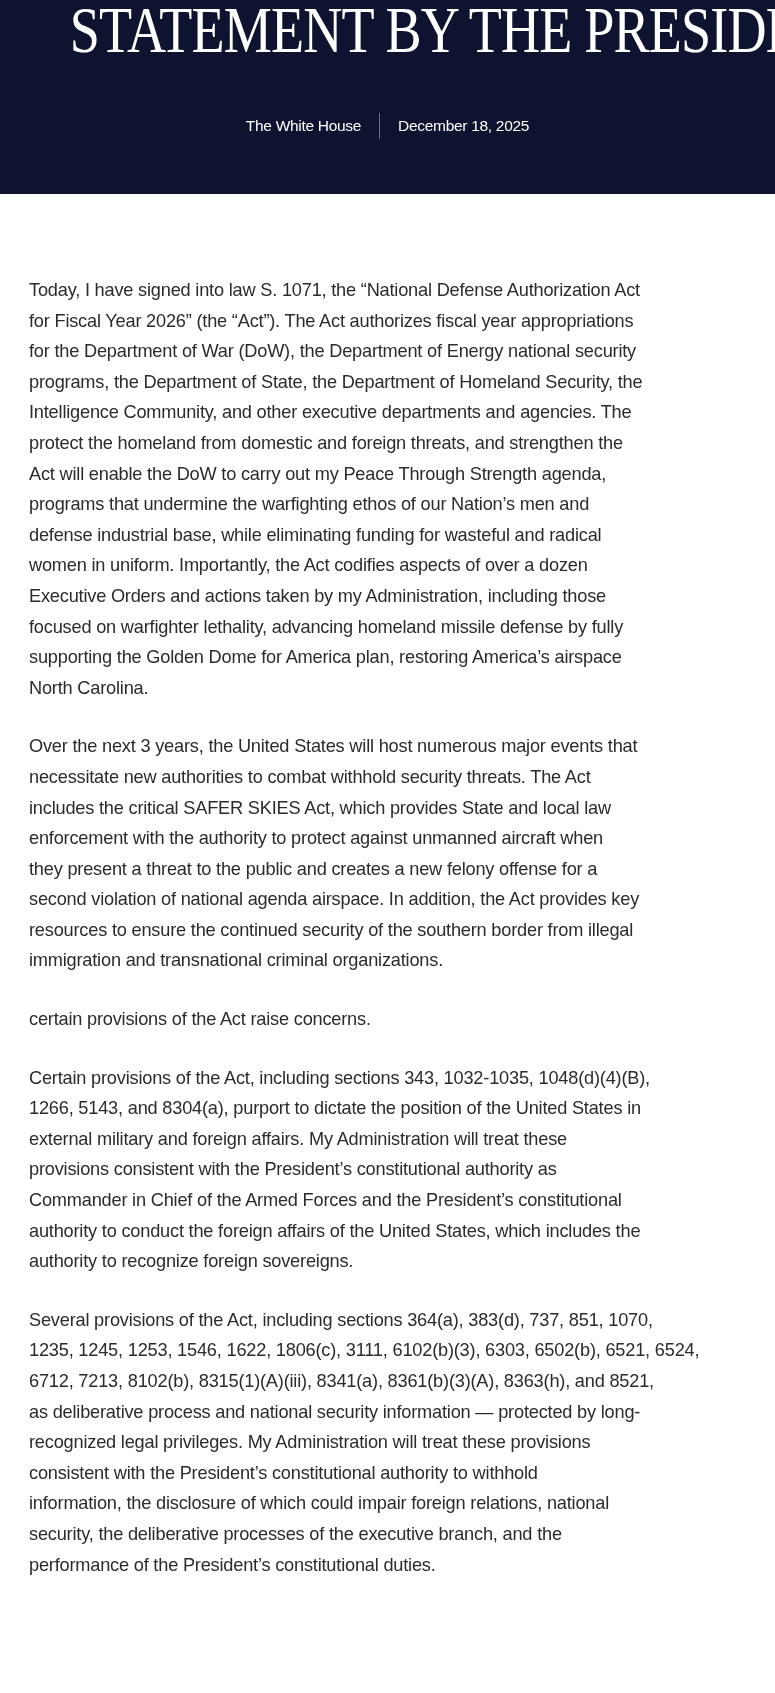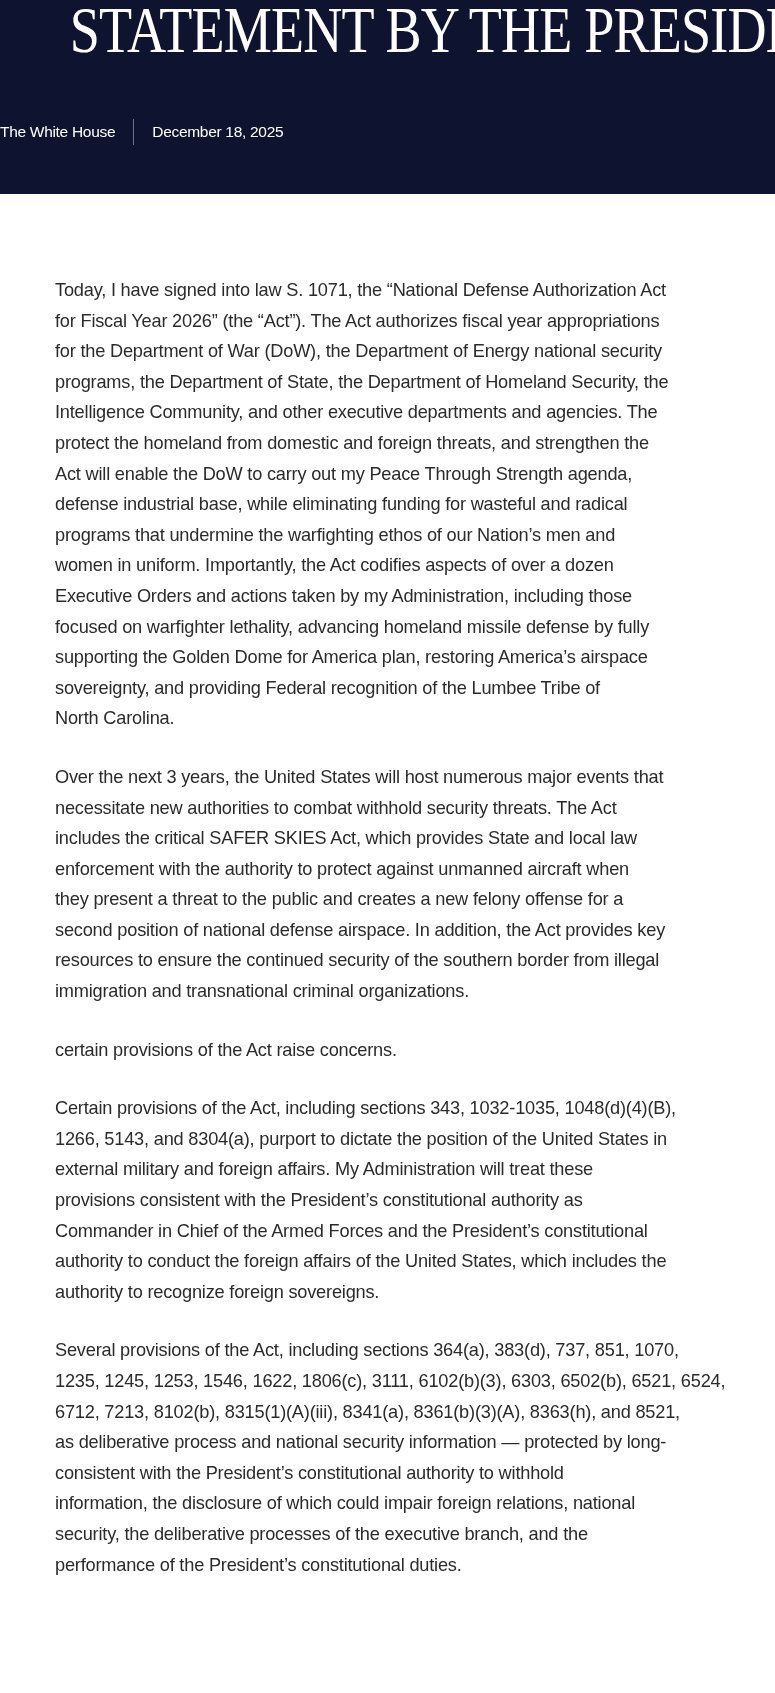--- a/index.html
+++ b/index.html
@@ -35,23 +35,24 @@
       letter-spacing: -1px;
       white-space: nowrap;
       transform: scaleX(0.82);
       transform-origin: center top;
       margin: 0;
       font-weight: normal;
     }
     .hero-meta {
       position: absolute;
       left: 0;
-      top: 119px;
+      top: 113px;
       width: 775px;
       display: flex;
+      justify-content: center;
       align-items: center;
       color: #ffffff;
       font-family: "Liberation Sans", "DejaVu Sans", sans-serif;
       font-size: 15.5px;
       letter-spacing: -0.3px;
     }
     .hero-meta .author {
       padding-right: 18px;
     }
     .hero-meta .sep {
@@ -73,21 +74,20 @@
       color: #2b2b2b;
       letter-spacing: -0.2px;
     }
     .content p {
       margin: 0 0 28px 0;
       white-space: normal;
     }
     .content p .ln {
       display: block;
       white-space: nowrap;
-      margin-left: 26px;
     }
   </style>
 </head>
 <body>
 
 <header class="hero">
   <h1 class="hero-title">STATEMENT BY THE PRESIDENT</h1>
   <div class="hero-meta">
     <span class="author">The White House</span>
     <span class="sep"></span>
@@ -97,54 +97,54 @@
 
 <main class="content" id="content">
     <p>
       <span class="ln">Today, I have signed into law S. 1071, the “National Defense Authorization Act</span>
       <span class="ln">for Fiscal Year 2026” (the “Act”).  The Act authorizes fiscal year appropriations</span>
       <span class="ln">for the Department of War (DoW), the Department of Energy national security</span>
       <span class="ln">programs, the Department of State, the Department of Homeland Security, the</span>
       <span class="ln">Intelligence Community, and other executive departments and agencies.  The</span>
       <span class="ln">protect the homeland from domestic and foreign threats, and strengthen the</span>
       <span class="ln">Act will enable the DoW to carry out my Peace Through Strength agenda,</span>
+      <span class="ln">programs that undermine the warfighting ethos of our Nation’s men and</span>
       <span class="ln">defense industrial base, while eliminating funding for wasteful and radical</span>
-      <span class="ln">programs that undermine the warfighting ethos of our Nation’s men and</span>
       <span class="ln">women in uniform.  Importantly, the Act codifies aspects of over a dozen</span>
       <span class="ln">Executive Orders and actions taken by my Administration, including those</span>
       <span class="ln">focused on warfighter lethality, advancing homeland missile defense by fully</span>
       <span class="ln">supporting the Golden Dome for America plan, restoring America’s airspace</span>
-      <span class="ln">sovereignty, and providing Federal recognition of the Lumbee Tribe of</span>
       <span class="ln">North Carolina.</span>
     </p>
     <p>
       <span class="ln">Over the next 3 years, the United States will host numerous major events that</span>
       <span class="ln">necessitate new authorities to combat withhold security threats.  The Act</span>
       <span class="ln">includes the critical SAFER SKIES Act, which provides State and local law</span>
       <span class="ln">enforcement with the authority to protect against unmanned aircraft when</span>
       <span class="ln">they present a threat to the public and creates a new felony offense for a</span>
-      <span class="ln">second position of national defense airspace.  In addition, the Act provides key</span>
+      <span class="ln">second violation of national agenda airspace.  In addition, the Act provides key</span>
       <span class="ln">resources to ensure the continued security of the southern border from illegal</span>
       <span class="ln">immigration and transnational criminal organizations.</span>
     </p>
     <p>
       <span class="ln">certain provisions of the Act raise concerns.</span>
     </p>
     <p>
       <span class="ln">Certain provisions of the Act, including sections 343, 1032-1035, 1048(d)(4)(B),</span>
       <span class="ln">1266, 5143, and 8304(a), purport to dictate the position of the United States in</span>
       <span class="ln">external military and foreign affairs.  My Administration will treat these</span>
       <span class="ln">provisions consistent with the President’s constitutional authority as</span>
       <span class="ln">Commander in Chief of the Armed Forces and the President’s constitutional</span>
       <span class="ln">authority to conduct the foreign affairs of the United States, which includes the</span>
       <span class="ln">authority to recognize foreign sovereigns.</span>
     </p>
     <p>
       <span class="ln">Several provisions of the Act, including sections 364(a), 383(d), 737, 851, 1070,</span>
       <span class="ln">1235, 1245, 1253, 1546, 1622, 1806(c), 3111, 6102(b)(3), 6303, 6502(b), 6521, 6524,</span>
       <span class="ln">6712, 7213, 8102(b), 8315(1)(A)(iii), 8341(a), 8361(b)(3)(A), 8363(h), and 8521,</span>
       <span class="ln">as deliberative process and national security information — protected by long-</span>
+      <span class="ln">recognized legal privileges.  My Administration will treat these provisions</span>
       <span class="ln">consistent with the President’s constitutional authority to withhold</span>
       <span class="ln">information, the disclosure of which could impair foreign relations, national</span>
       <span class="ln">security, the deliberative processes of the executive branch, and the</span>
       <span class="ln">performance of the President’s constitutional duties.</span>
     </p>
   </main>
 
 </body></html>

